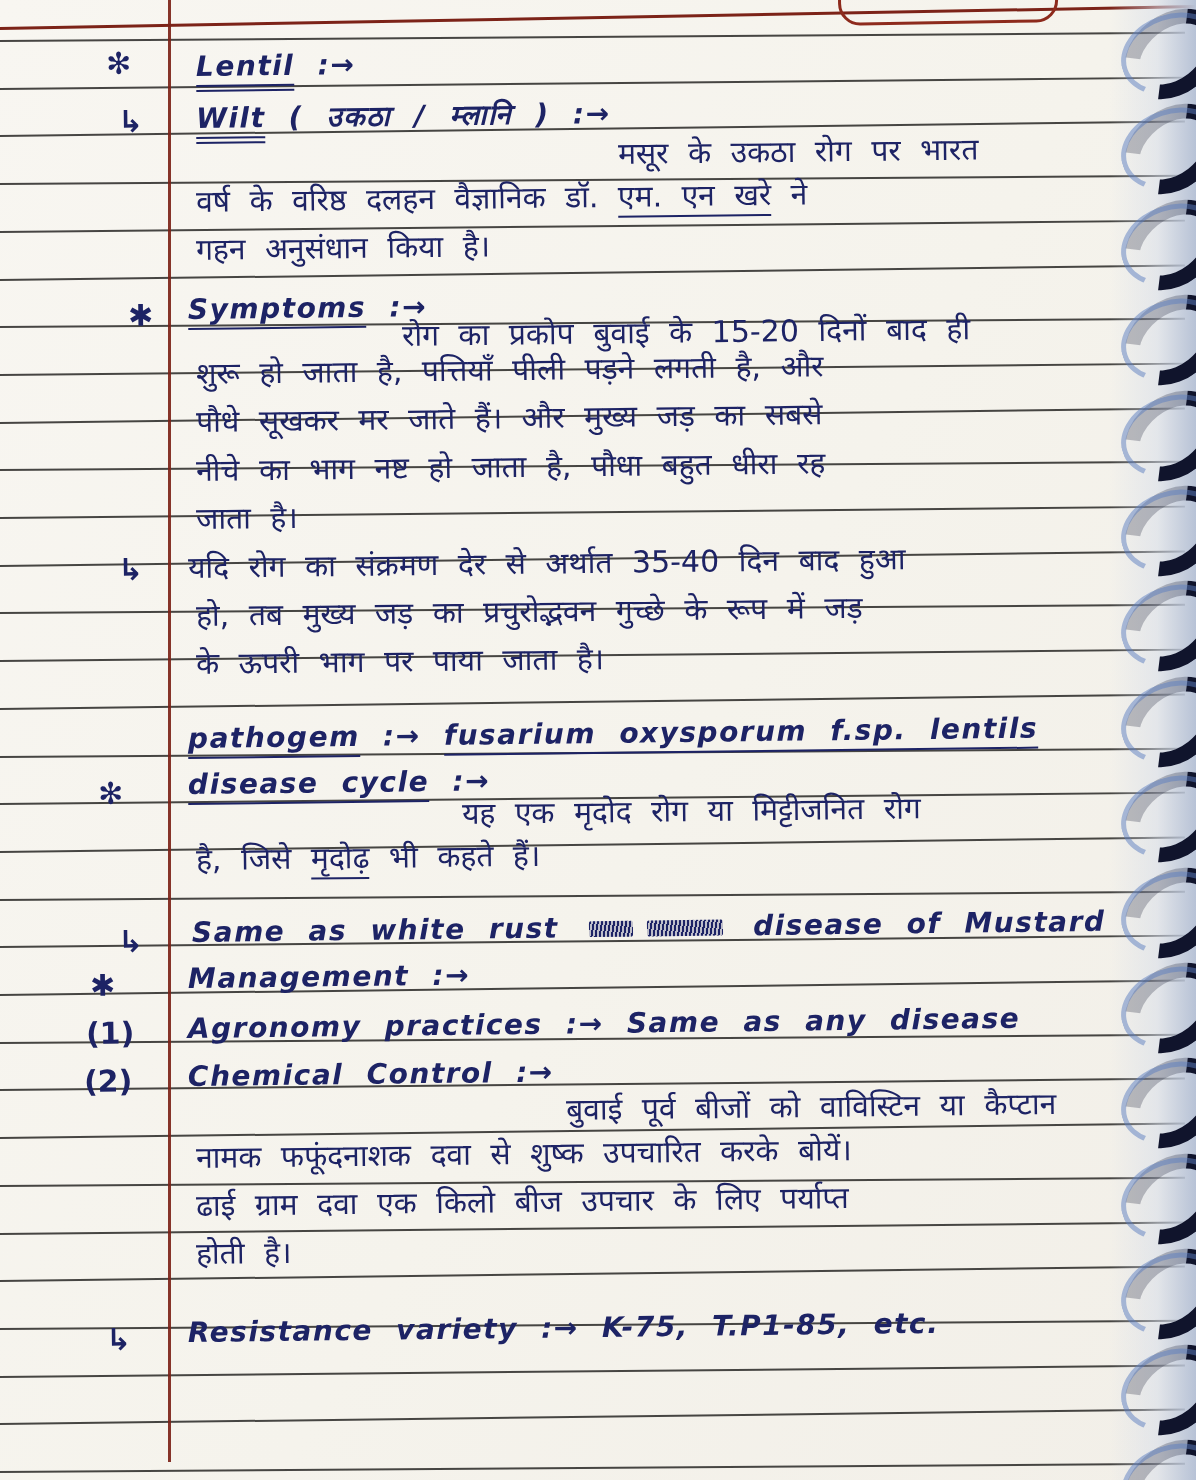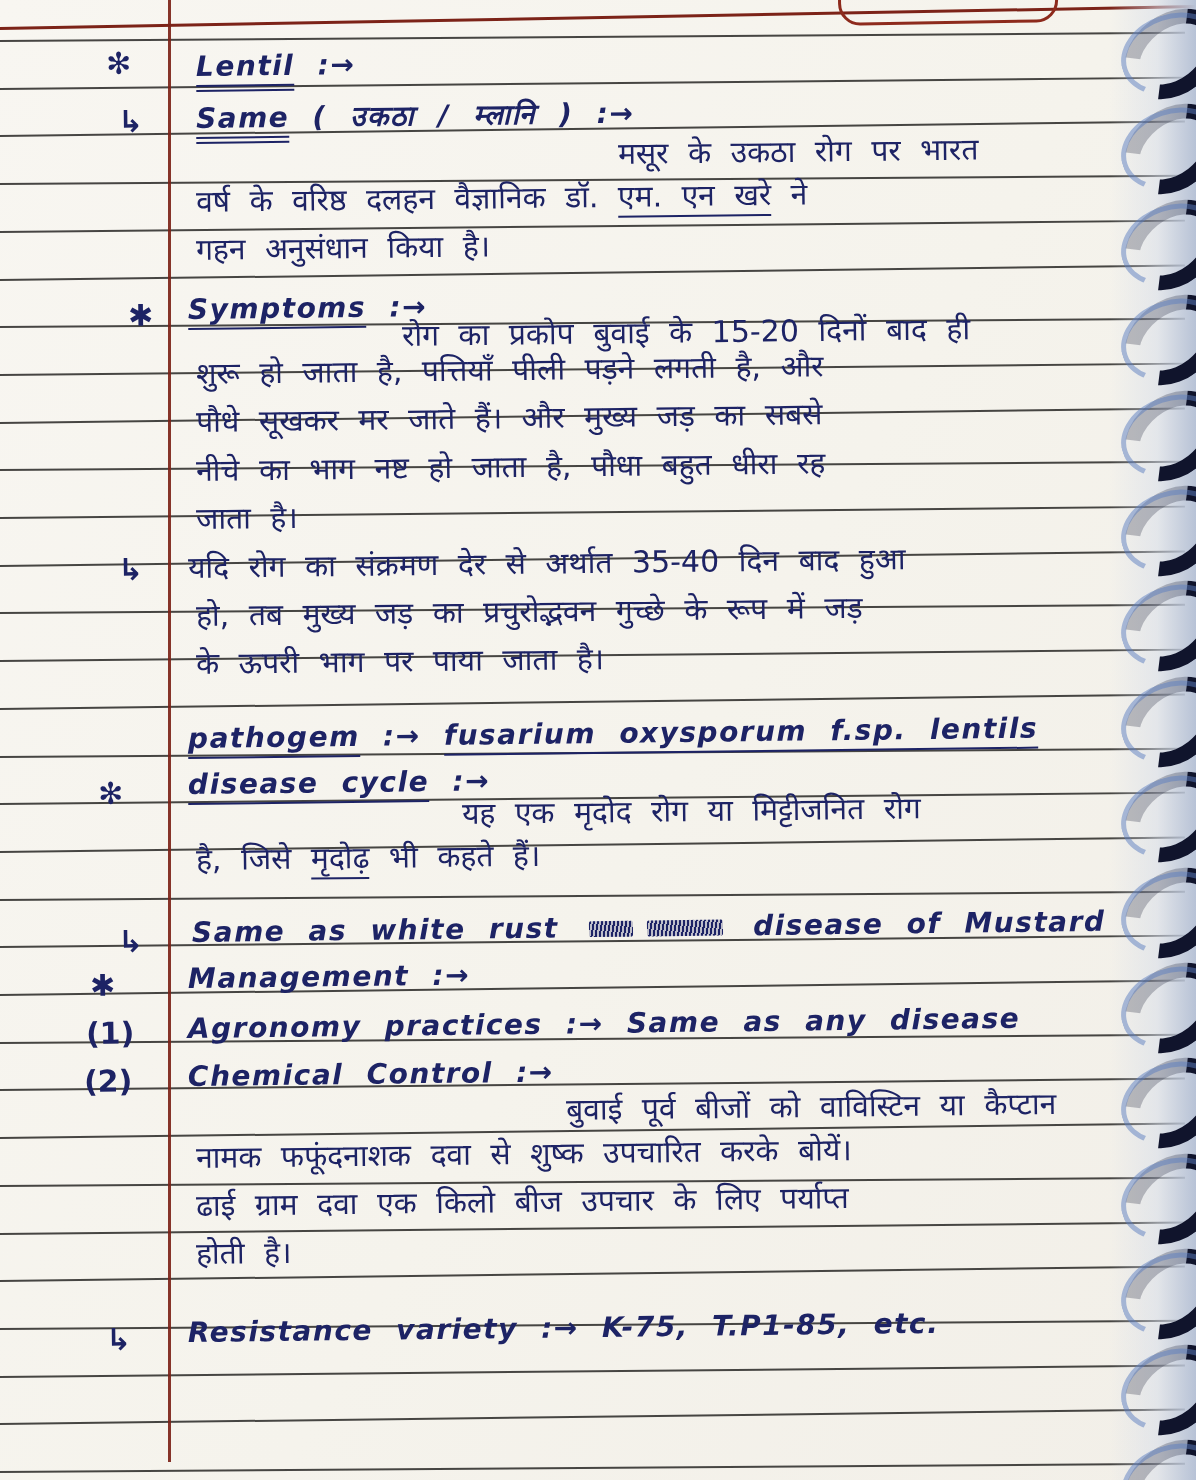--- a/index.html
+++ b/index.html
@@ -98,21 +98,21 @@
       <div class="rule" style="top: 1423.3px; transform: rotate(-0.7deg);"></div>
       <div class="rule" style="top: 1471px; transform: rotate(-0.4deg);"></div>
     </div>
   <div class="top-red-line"></div>
   <div class="margin-line"></div>
   <div class="corner-box"></div>
   <div id="notes">
       <div class="hand marker" style="left: 106px; top: 46px;">✻</div>
       <div class="hand line-en" style="left: 196px; top: 50px;"><span class="seg uu">Lentil</span><span class="seg "> :→</span></div>
       <div class="hand marker" style="left: 118px; top: 104px;">↳</div>
-      <div class="hand line-en" style="left: 196px; top: 98px;"><span class="seg uu">Same</span><span class="seg "> ( उकठा / म्लानि ) :→</span></div>
+      <div class="hand line-en" style="left: 196px; top: 98px;"><span class="seg uu">Wilt</span><span class="seg "> ( उकठा / म्लानि ) :→</span></div>
       <div class="hand line-hi" style="left: 618px; top: 132px;"><span class="seg ">मसूर के उकठा रोग पर भारत</span></div>
       <div class="hand line-hi" style="left: 196px; top: 180px;"><span class="seg ">वर्ष के वरिष्ठ दलहन वैज्ञानिक डॉ. </span><span class="seg u">एम. एन खरे</span><span class="seg "> ने</span></div>
       <div class="hand line-hi" style="left: 196px; top: 228px;"><span class="seg ">गहन अनुसंधान किया है।</span></div>
       <div class="hand marker" style="left: 128px; top: 298px;">✱</div>
       <div class="hand line-en" style="left: 188px; top: 293px;"><span class="seg u">Symptoms</span><span class="seg "> :→</span></div>
       <div class="hand line-hi" style="left: 402px; top: 314px;"><span class="seg ">रोग का प्रकोप बुवाई के 15-20 दिनों बाद ही</span></div>
       <div class="hand line-hi" style="left: 196px; top: 352px;"><span class="seg ">शुरू हो जाता है, पत्तियाँ पीली पड़ने लगती है, और</span></div>
       <div class="hand line-hi" style="left: 196px; top: 400px;"><span class="seg ">पौधे सूखकर मर जाते हैं। और मुख्य जड़ का सबसे</span></div>
       <div class="hand line-hi" style="left: 196px; top: 449px;"><span class="seg ">नीचे का भाग नष्ट हो जाता है, पौधा बहुत धीरा रह</span></div>
       <div class="hand line-hi" style="left: 196px; top: 497px;"><span class="seg ">जाता है।</span></div>

